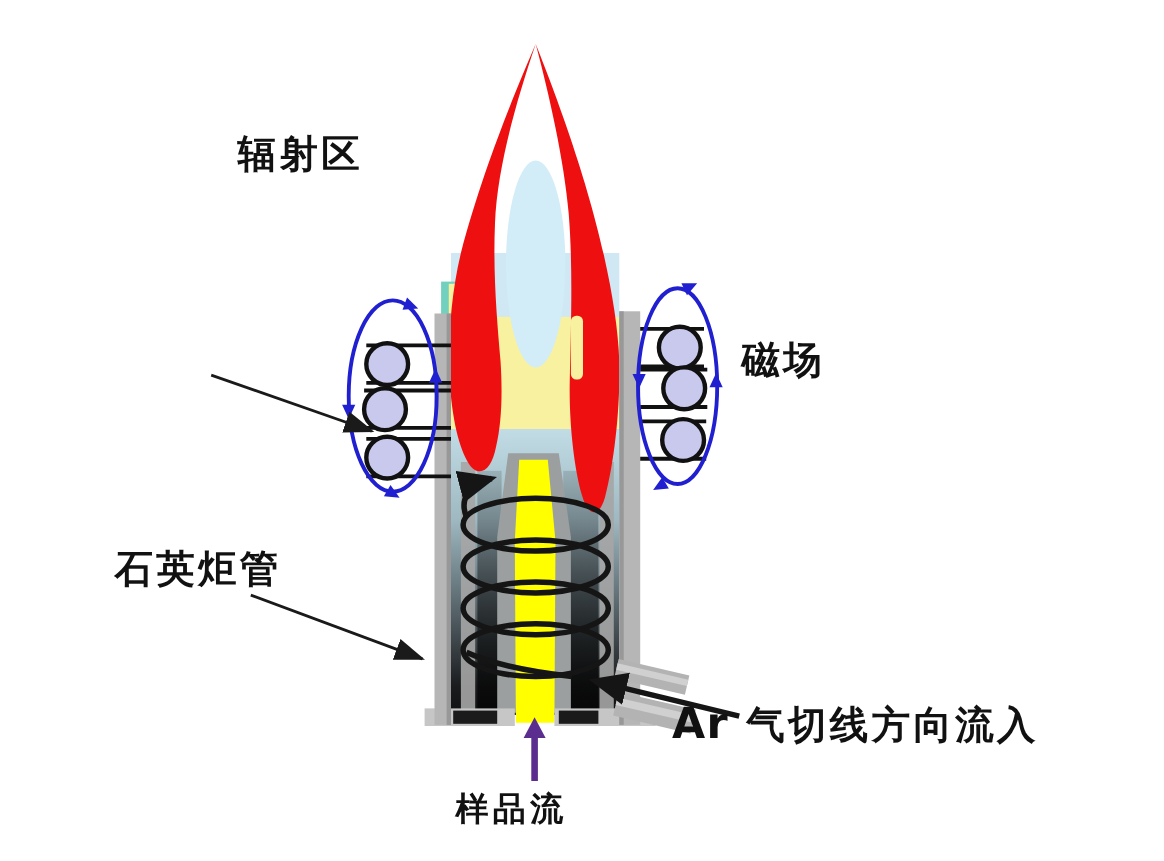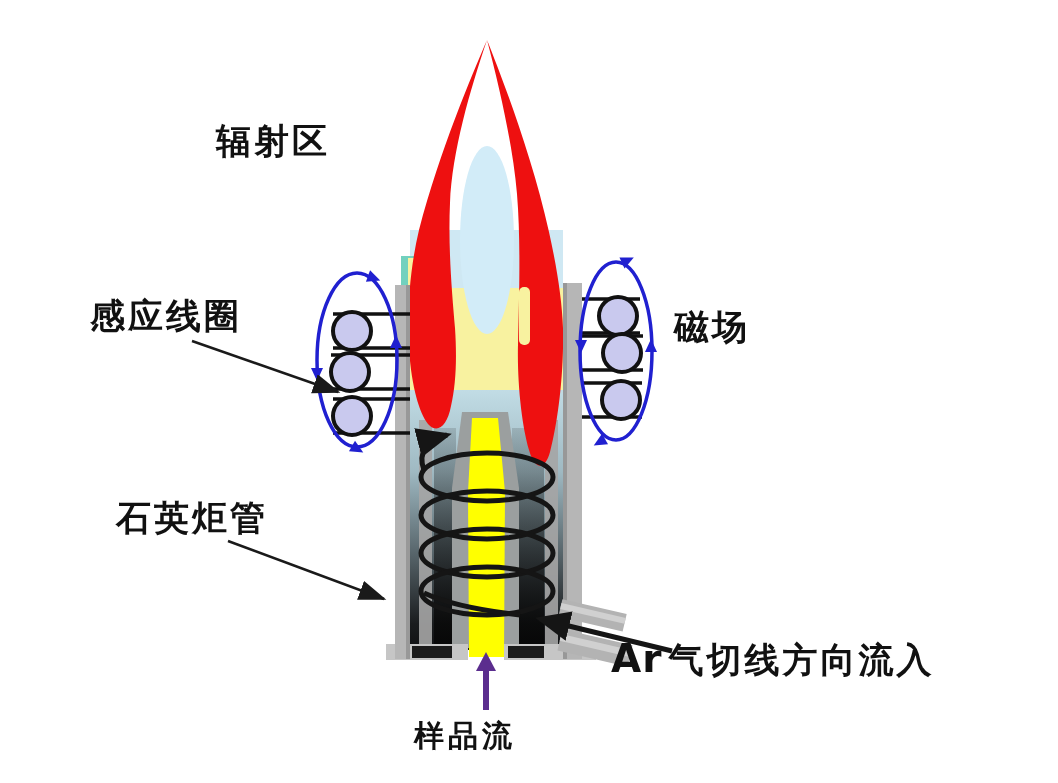--- a/index.html
+++ b/index.html
@@ -16,23 +16,23 @@
     position:absolute;
     color:#111111;
     font-weight:bold;
     white-space:nowrap;
     line-height:1.1;
   }
   .lbl-cn{letter-spacing:3px;}
   #label-radiation{left:216px;top:122px;font-size:35px;}
   #label-induction{left:90px;top:297px;font-size:35px;}
   #label-magnetic{left:674px;top:309px;font-size:35px;font-family:Liberation Serif, serif;}
-  #label-quartz{left:116px;top:499px;font-size:35px;}
+  #label-quartz{left:104px;top:499px;font-size:35px;}
   #label-ar{left:611px;top:638px;font-size:35px;}
-  #label-ar .ar-sym{font-size:39px;margin-right:6px;letter-spacing:1px;}
+  #label-ar .ar-sym{font-size:39px;margin-right:16px;letter-spacing:1px;}
   #label-sample{left:414px;top:719px;font-size:30px;letter-spacing:4px;}
 </style>
 </head>
 <body>
 
 <div id="canvas">
 
   <svg id="diagram-svg" width="1058" height="783" viewBox="0 0 1058 783">
     <defs>
       <linearGradient id="innerGrad" x1="0" y1="0" x2="0" y2="1">
@@ -174,21 +174,20 @@
     <line x1="228" y1="541" x2="384" y2="599" stroke="#1a1a1a" stroke-width="2.5" marker-end="url(#mthin)"></line>
 
     <g>
       <line x1="486" y1="710" x2="486" y2="668" stroke="#5b2d8e" stroke-width="6"></line>
       <polygon points="486,652 476,671 496,671" fill="#5b2d8e"></polygon>
     </g>
   </svg>
 
   <div id="label-radiation" class="lbl lbl-cn">辐射区</div>
 
-  <div id="label-induction" class="lbl lbl-cn">感应线圈</div>
 
   <div id="label-magnetic" class="lbl lbl-cn">磁场</div>
 
   <div id="label-quartz" class="lbl lbl-cn">石英炬管</div>
 
   <div id="label-ar" class="lbl">
     <span class="ar-sym">Ar</span><span class="lbl-cn">气切线方向流入</span>
   </div>
 
   <div id="label-sample" class="lbl lbl-cn">样品流</div>

